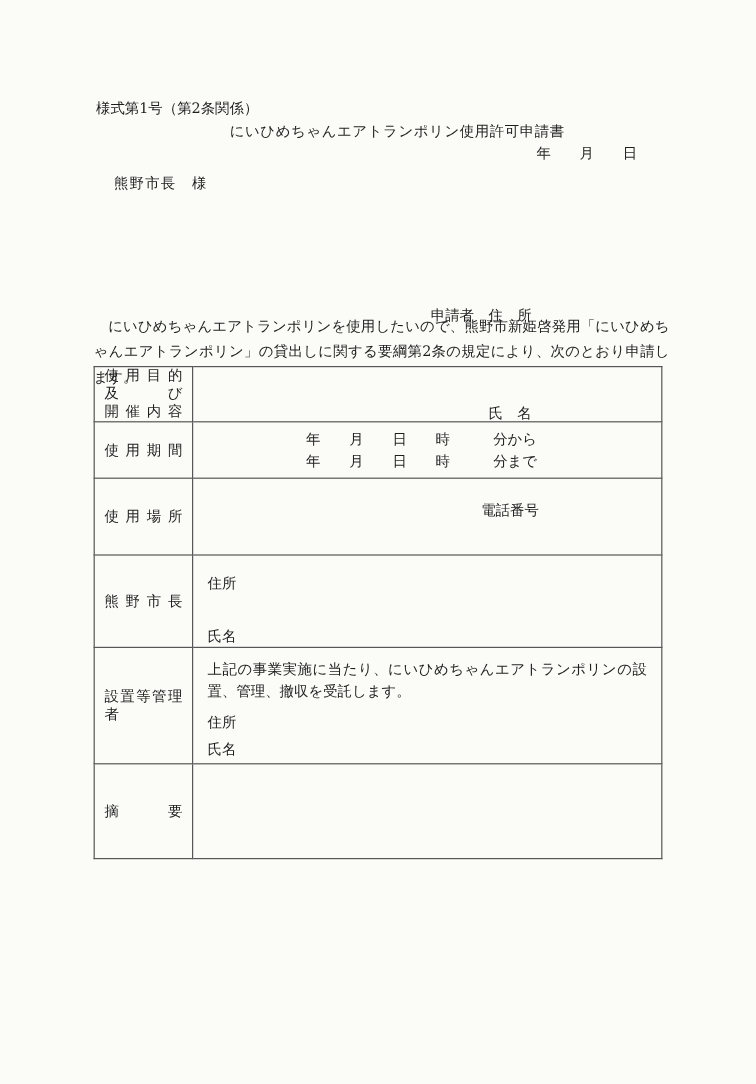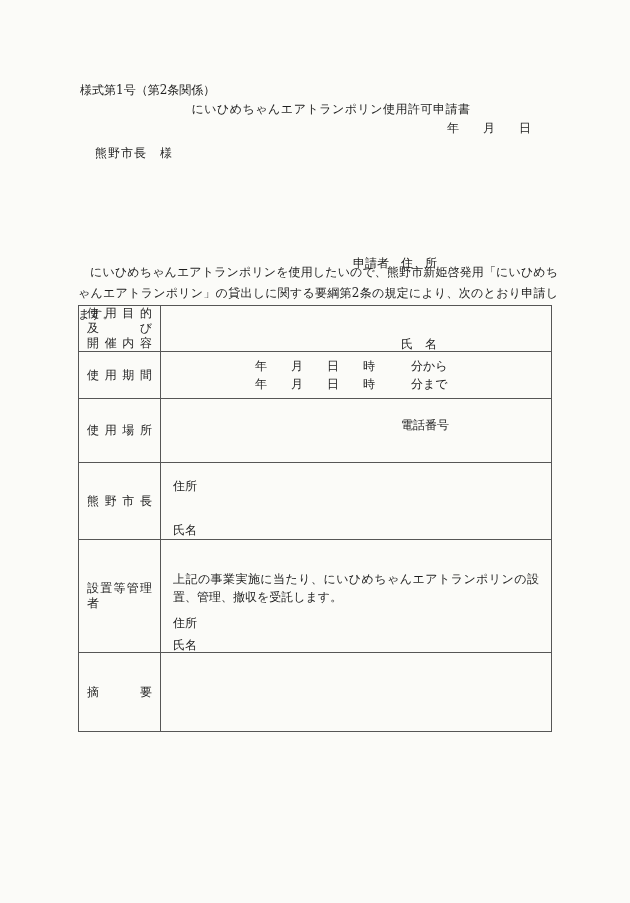--- a/index.html
+++ b/index.html
@@ -7,21 +7,21 @@
   .page {
     position:relative;
     width:630px; height:903px;
     background:#fbfbf8;
     font-family:"DejaVu Serif","Liberation Serif",serif;
     color:#1e1e1e;
     font-size:12px;
     line-height:1;
     overflow:hidden;
   }
-  .abs { position:absolute; white-space:pre; }
+  .abs { position:absolute; white-space:pre;text-align:center; }
   .form-number { left:80px; top:84px; }
   .doc-title { left:0; right:0; top:103px; text-align:center; letter-spacing:0.5px;padding-left:32px; }
   .date-line { right:99px; top:122px; }
   .recipient { left:95px; top:147px; letter-spacing:1px; }
   .applicant { left:353px; top:193px; line-height:21px; }
   .applicant div { white-space:pre;margin-top:18px; }
   .applicant .indented { padding-left:48px; }
   .body-par {
     position:absolute; left:78px; top:262px; width:480px;
     line-height:21px; text-align:justify; white-space:normal;
@@ -47,21 +47,21 @@
   td.label-cell div { text-align:justify; text-align-last:justify; white-space:pre; }
   tr.r1 { height:45px;padding-left:40px; } tr.r2 { height:47px;padding-left:23px; } tr.r3 { height:64px;margin-top:24px; }
   tr.r4 { height:77px; } tr.r5 { height:97px; } tr.r6 { height:79px; }
   td.content-cell { vertical-align:top; }
   td.period-cell { vertical-align:middle; padding-left:94px; line-height:18px; }
   td.period-cell div { white-space:pre; }
   td.resp-cell { padding:16px 12px 0 12px; }
   td.resp-cell .addr { line-height:14px; white-space:pre; }
   td.resp-cell .name { margin-top:30px; line-height:14px; white-space:pre; }
   td.mgr-cell { padding:9px 12px 0 12px; }
-  td.mgr-cell .note { line-height:18px; text-align:justify; white-space:normal;margin-top:21px; }
+  td.mgr-cell .note { line-height:18px; text-align:justify; white-space:normal; }
   td.mgr-cell .addr { margin-top:10px; line-height:14px; white-space:pre; }
   td.mgr-cell .name { margin-top:8px; line-height:14px; white-space:pre; }
 </style>
 </head>
 <body>
 
 <div class="page">
 
   <div class="abs form-number">様式第1号（第2条関係）</div>
 

